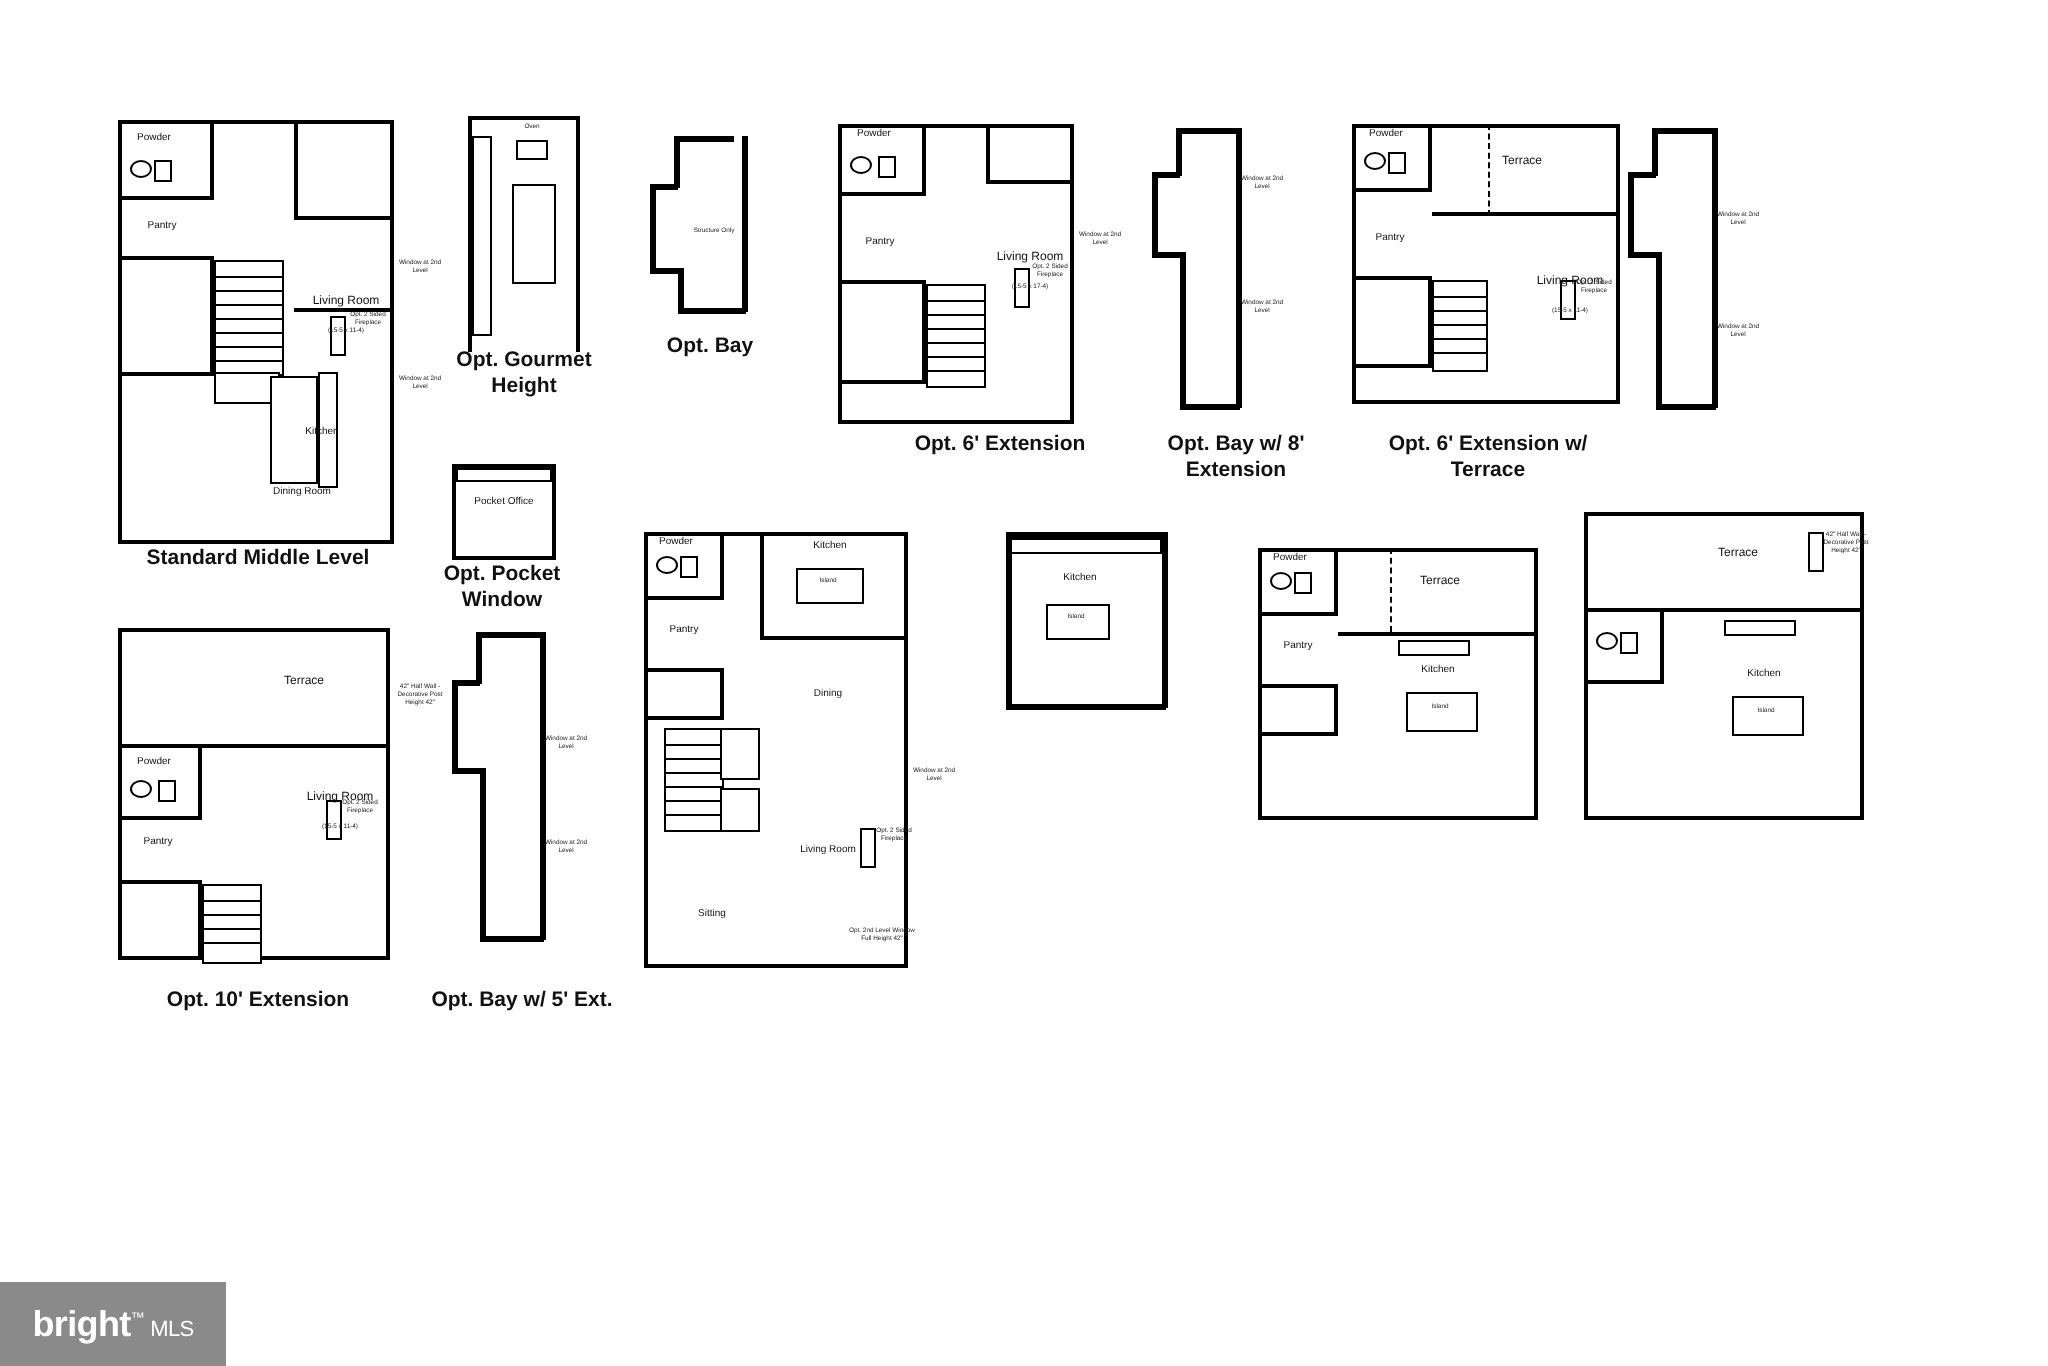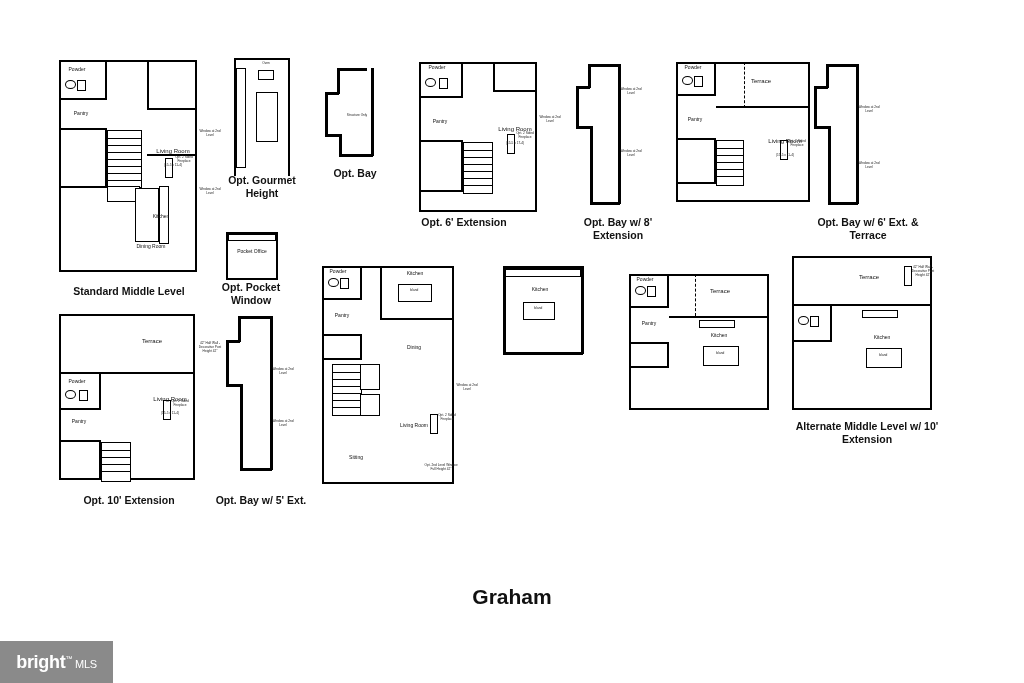--- a/index.html
+++ b/index.html
@@ -83,21 +83,21 @@
     <div class="lbl" style="left:2px;top:8px;width:40px;">Powder</div>
     <div class="lbl" style="left:4px;top:52px;width:44px;">Pantry</div>
     <div class="lbl big" style="left:96px;top:90px;width:44px;">Living Room</div>
     <div class="tiny" style="left:96px;top:106px;width:44px;">(15-5 x 11-4)</div>
     <div class="lbl" style="left:84px;top:155px;width:44px;">Kitchen</div>
     <div class="lbl" style="left:74px;top:185px;width:44px;line-height:1.5;">Dining Room</div>
     <div class="tiny" style="left:142px;top:72px;width:26px;">Window at 2nd Level</div>
     <div class="tiny" style="left:142px;top:130px;width:26px;">Window at 2nd Level</div>
     <div class="tiny" style="left:118px;top:98px;width:22px;">Opt. 2 Sided Fireplace</div>
   </div>
-  <div class="caption" style="left:47px;top:285px;width:164px;">Standard Middle Level</div>
+  <div class="caption" style="left:47px;top:273px;width:164px;">Standard Middle Level</div>
 
   <div class="plan" style="left:228px;top:58px;width:70px;height:118px;">
     <div class="wall" style="left:6px;top:0px;width:2px;height:118px;"></div>
     <div class="wall" style="left:60px;top:0px;width:2px;height:118px;"></div>
     <div class="wall" style="left:6px;top:0px;width:56px;height:2px;"></div>
     <div class="thin" style="left:8px;top:10px;width:10px;height:100px;"></div>
     <div class="island" style="left:28px;top:34px;width:20px;height:48px;"></div>
     <div class="thin" style="left:30px;top:12px;width:16px;height:10px;"></div>
     <div class="tiny" style="left:28px;top:4px;width:20px;">Oven</div>
   </div>
@@ -143,21 +143,21 @@
     <div class="circ" style="left:10px;top:20px;width:9px;height:7px;"></div>
     <div class="sq" style="left:24px;top:20px;width:7px;height:9px;"></div>
     <div class="sq" style="left:92px;top:76px;width:6px;height:18px;"></div>
     <div class="lbl" style="left:2px;top:6px;width:40px;">Powder</div>
     <div class="lbl" style="left:4px;top:60px;width:42px;">Pantry</div>
     <div class="lbl big" style="left:78px;top:68px;width:44px;">Living Room</div>
     <div class="tiny" style="left:78px;top:84px;width:44px;">(15-5 x 17-4)</div>
     <div class="tiny" style="left:122px;top:58px;width:26px;">Window at 2nd Level</div>
     <div class="tiny" style="left:99px;top:74px;width:22px;">Opt. 2 Sided Fireplace</div>
   </div>
-  <div class="caption" style="left:404px;top:216px;width:120px;">Opt. 6' Extension</div>
+  <div class="caption" style="left:440px;top:216px;width:120px;">Opt. 6' Extension</div>
 
   <div class="plan" style="left:572px;top:58px;width:84px;height:148px;">
     <div class="wall" style="left:46px;top:6px;width:2.5px;height:140px;"></div>
     <div class="wall" style="left:16px;top:6px;width:32px;height:2.5px;"></div>
     <div class="wall" style="left:16px;top:6px;width:2.5px;height:24px;"></div>
     <div class="wall" style="left:4px;top:28px;width:14px;height:2.5px;"></div>
     <div class="wall" style="left:4px;top:28px;width:2.5px;height:42px;"></div>
     <div class="wall" style="left:4px;top:68px;width:16px;height:2.5px;"></div>
     <div class="wall" style="left:18px;top:68px;width:2.5px;height:78px;"></div>
     <div class="wall" style="left:18px;top:144px;width:30px;height:2.5px;"></div>
@@ -185,34 +185,34 @@
     <div class="circ" style="left:10px;top:18px;width:9px;height:7px;"></div>
     <div class="sq" style="left:22px;top:18px;width:7px;height:9px;"></div>
     <div class="sq" style="left:108px;top:82px;width:6px;height:18px;"></div>
     <div class="lbl" style="left:2px;top:6px;width:38px;">Powder</div>
     <div class="lbl big" style="left:62px;top:20px;width:54px;">Terrace</div>
     <div class="lbl" style="left:4px;top:58px;width:38px;">Pantry</div>
     <div class="lbl big" style="left:90px;top:80px;width:46px;">Living Room</div>
     <div class="tiny" style="left:90px;top:96px;width:46px;">(15-5 x 11-4)</div>
     <div class="tiny" style="left:114px;top:82px;width:22px;">Opt. 2 Sided Fireplace</div>
   </div>
+  <div class="caption" style="left:684px;top:216px;width:120px;">Opt. 6' Extension w/ Terrace</div>
 
   <div class="plan" style="left:812px;top:58px;width:80px;height:148px;">
     <div class="wall" style="left:44px;top:6px;width:2.5px;height:140px;"></div>
     <div class="wall" style="left:14px;top:6px;width:32px;height:2.5px;"></div>
     <div class="wall" style="left:14px;top:6px;width:2.5px;height:24px;"></div>
     <div class="wall" style="left:2px;top:28px;width:14px;height:2.5px;"></div>
     <div class="wall" style="left:2px;top:28px;width:2.5px;height:42px;"></div>
     <div class="wall" style="left:2px;top:68px;width:16px;height:2.5px;"></div>
     <div class="wall" style="left:16px;top:68px;width:2.5px;height:78px;"></div>
     <div class="wall" style="left:16px;top:144px;width:30px;height:2.5px;"></div>
     <div class="tiny" style="left:44px;top:48px;width:26px;">Window at 2nd Level</div>
     <div class="tiny" style="left:44px;top:104px;width:26px;">Window at 2nd Level</div>
   </div>
-  <div class="caption" style="left:812px;top:216px;width:112px;">Opt. Bay w/ 6' Ext. &amp; Terrace</div>
 
   <div class="plan" style="left:55px;top:312px;width:150px;height:172px;">
     <div class="wallbox" style="left:4px;top:2px;width:136px;height:166px;"></div>
     <div class="wall" style="left:4px;top:60px;width:136px;height:2px;"></div>
     <div class="wall" style="left:4px;top:96px;width:42px;height:2px;"></div>
     <div class="wall" style="left:44px;top:62px;width:2px;height:36px;"></div>
     <div class="wall" style="left:4px;top:128px;width:42px;height:2px;"></div>
     <div class="wall" style="left:44px;top:128px;width:2px;height:40px;"></div>
     <div class="stair" style="left:46px;top:130px;width:28px;height:38px;">
       <i style="top:7px;"></i>
@@ -321,23 +321,21 @@
     <div class="island" style="left:78px;top:94px;width:34px;height:18px;"></div>
     <div class="thin" style="left:74px;top:56px;width:36px;height:8px;"></div>
     <div class="circ" style="left:10px;top:62px;width:9px;height:7px;"></div>
     <div class="sq" style="left:22px;top:62px;width:7px;height:9px;"></div>
     <div class="sq" style="left:116px;top:12px;width:6px;height:18px;"></div>
     <div class="lbl big" style="left:54px;top:20px;width:54px;">Terrace</div>
     <div class="lbl" style="left:70px;top:80px;width:48px;">Kitchen</div>
     <div class="tiny" style="left:82px;top:100px;width:26px;">Island</div>
     <div class="tiny" style="left:120px;top:12px;width:30px;">42" Half Wall - Decorative Post Height 42"</div>
   </div>
-  <div class="caption" style="left:794px;top:420px;width:146px;">Alternate Middle Level w/ 10' Extension</div>
-
-  <div class="title t1" style="left:262px;top:585px;width:500px;">Graham</div>
+
 
   <div class="watermark">
     <div class="wm-text">
       <span>bright</span><span class="sup">™</span><span class="mls">MLS</span>
     </div>
   </div>
 
 </div>
 
 </body></html>

